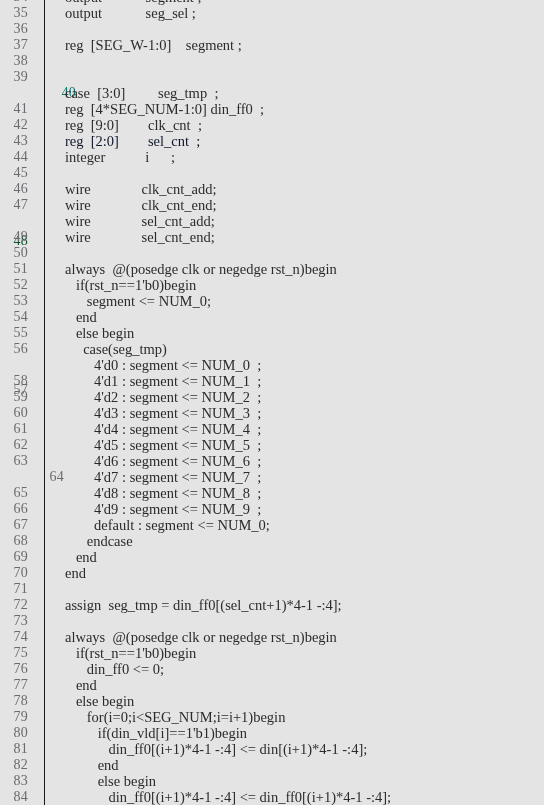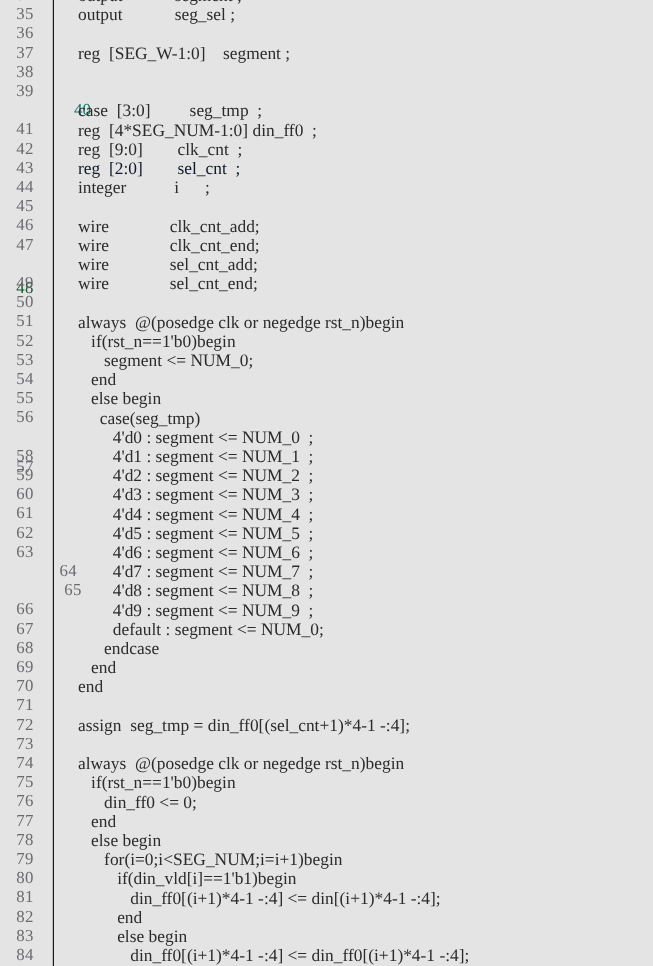--- a/index.html
+++ b/index.html
@@ -104,21 +104,21 @@
       <div class="code-line"><div class="lineno" style="color: rgb(107, 106, 110);">55</div><div class="linetext" style="color: rgb(43, 43, 43);">   else begin</div></div>
       <div class="code-line"><div class="lineno" style="color: rgb(107, 106, 110);">56</div><div class="linetext" style="color: rgb(43, 43, 43);">     case(seg_tmp)</div></div>
       <div class="code-line"><div class="lineno" style="color: rgb(107, 106, 110); margin-top: 25px;">57</div><div class="linetext" style="color: rgb(43, 43, 43);">        4'd0 : segment &lt;= NUM_0  ;</div></div>
       <div class="code-line"><div class="lineno" style="color: rgb(107, 106, 110);">58</div><div class="linetext" style="color: rgb(43, 43, 43);">        4'd1 : segment &lt;= NUM_1  ;</div></div>
       <div class="code-line"><div class="lineno" style="color: rgb(107, 106, 110);">59</div><div class="linetext" style="color: rgb(43, 43, 43);">        4'd2 : segment &lt;= NUM_2  ;</div></div>
       <div class="code-line"><div class="lineno" style="color: rgb(107, 106, 110);">60</div><div class="linetext" style="color: rgb(43, 43, 43);">        4'd3 : segment &lt;= NUM_3  ;</div></div>
       <div class="code-line"><div class="lineno" style="color: rgb(107, 106, 110);">61</div><div class="linetext" style="color: rgb(43, 43, 43);">        4'd4 : segment &lt;= NUM_4  ;</div></div>
       <div class="code-line"><div class="lineno" style="color: rgb(107, 106, 110);">62</div><div class="linetext" style="color: rgb(43, 43, 43);">        4'd5 : segment &lt;= NUM_5  ;</div></div>
       <div class="code-line"><div class="lineno" style="color: rgb(107, 106, 110);">63</div><div class="linetext" style="color: rgb(43, 43, 43);">        4'd6 : segment &lt;= NUM_6  ;</div></div>
       <div class="code-line"><div class="lineno" style="color: rgb(107, 106, 110); padding-left: 36px;">64</div><div class="linetext" style="color: rgb(43, 43, 43);">        4'd7 : segment &lt;= NUM_7  ;</div></div>
-      <div class="code-line"><div class="lineno" style="color: rgb(107, 106, 110); padding-left: 40px;">65</div><div class="linetext" style="color: rgb(43, 43, 43);">        4'd8 : segment &lt;= NUM_8  ;</div></div>
+      <div class="code-line"><div class="lineno" style="color: rgb(107, 106, 110);">65</div><div class="linetext" style="color: rgb(43, 43, 43);">        4'd8 : segment &lt;= NUM_8  ;</div></div>
       <div class="code-line"><div class="lineno" style="color: rgb(107, 106, 110);">66</div><div class="linetext" style="color: rgb(43, 43, 43);">        4'd9 : segment &lt;= NUM_9  ;</div></div>
       <div class="code-line"><div class="lineno" style="color: rgb(107, 106, 110);">67</div><div class="linetext" style="color: rgb(43, 43, 43);">        default : segment &lt;= NUM_0;</div></div>
       <div class="code-line"><div class="lineno" style="color: rgb(107, 106, 110);">68</div><div class="linetext" style="color: rgb(43, 43, 43);">      endcase</div></div>
       <div class="code-line"><div class="lineno" style="color: rgb(107, 106, 110);">69</div><div class="linetext" style="color: rgb(43, 43, 43);">   end</div></div>
       <div class="code-line"><div class="lineno" style="color: rgb(107, 106, 110);">70</div><div class="linetext" style="color: rgb(43, 43, 43);">end</div></div>
       <div class="code-line"><div class="lineno" style="color: rgb(107, 106, 110);">71</div><div class="linetext" style="color: rgb(43, 43, 43);"></div></div>
       <div class="code-line"><div class="lineno" style="color: rgb(107, 106, 110);">72</div><div class="linetext" style="color: rgb(43, 43, 43);">assign  seg_tmp = din_ff0[(sel_cnt+1)*4-1 -:4];</div></div>
       <div class="code-line"><div class="lineno" style="color: rgb(107, 106, 110);">73</div><div class="linetext" style="color: rgb(43, 43, 43);"></div></div>
       <div class="code-line"><div class="lineno" style="color: rgb(107, 106, 110);">74</div><div class="linetext" style="color: rgb(43, 43, 43);">always  @(posedge clk or negedge rst_n)begin</div></div>
       <div class="code-line"><div class="lineno" style="color: rgb(107, 106, 110);">75</div><div class="linetext" style="color: rgb(43, 43, 43);">   if(rst_n==1'b0)begin</div></div>

